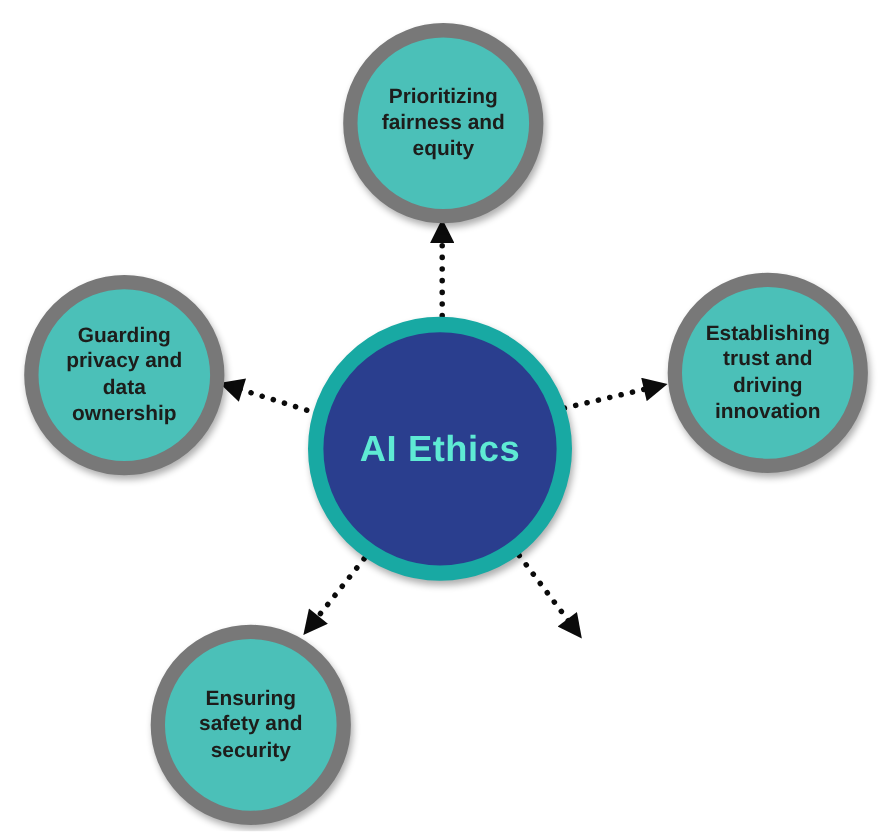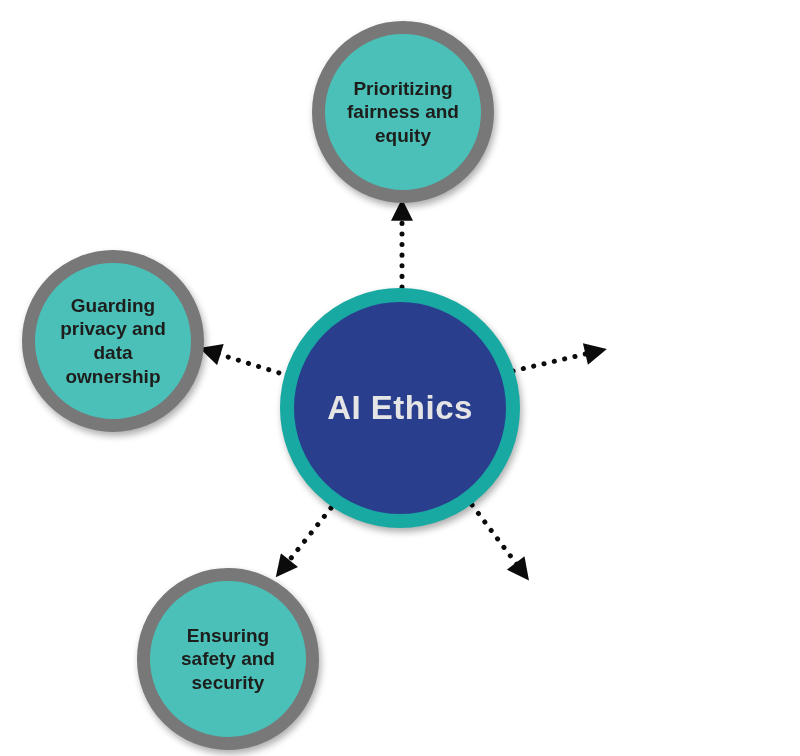--- a/index.html
+++ b/index.html
@@ -53,21 +53,21 @@
     width: 212px;
     height: 212px;
     border: 14px solid #18A9A3;
     background: #2A3E8E;
     left: 280px;
     top: 288px;
   }
   .center-node .label {
     font-size: 33px;
     font-weight: bold;
-    color: #e5e5e5;
+    color: #5eead4;
     letter-spacing: 0.5px;
   }
   .pos-top          { left: 312px; top: 21px; justify-content: center;  }
   .pos-right        { left: 607px; top: 248px; }
   .pos-bottom-right { left: 497px; top: 570px; }
   .pos-bottom-left  { left: 137px; top: 568px; }
   .pos-left         { left: 22px;  top: 250px; }
 </style>
 </head>
 <body>
@@ -92,20 +92,26 @@
   <div class="node center-node">
     <span class="label">AI Ethics</span>
   </div>
 
   <div class="node satellite pos-top">
     <span class="label">Prioritizing
 fairness and
 equity</span>
   </div>
 
+  <div class="node satellite pos-right">
+    <span class="label">Establishing
+trust and
+driving
+innovation</span>
+  </div>
 
 
   <div class="node satellite pos-bottom-left">
     <span class="label">Ensuring
 safety and
 security</span>
   </div>
 
   <div class="node satellite pos-left">
     <span class="label">Guarding

